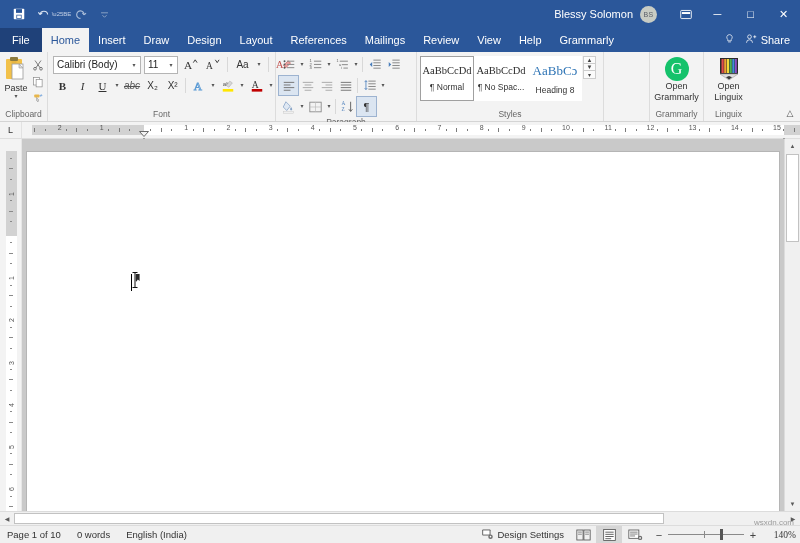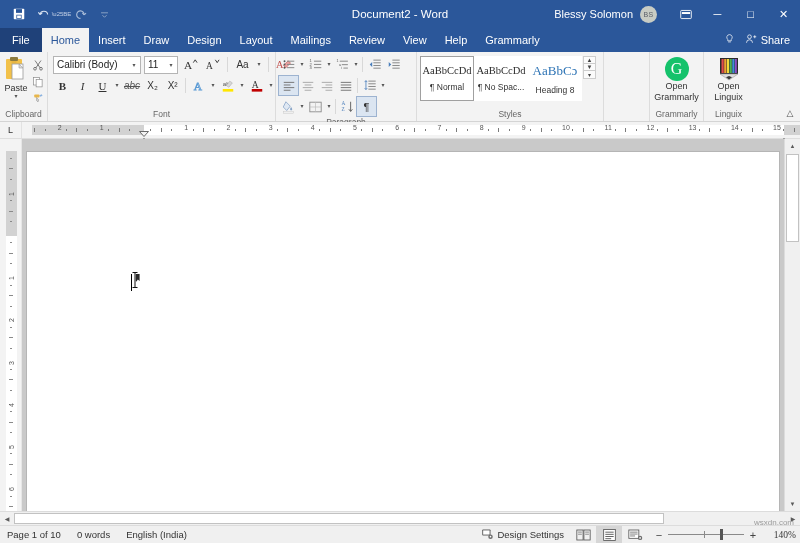--- a/index.html
+++ b/index.html
@@ -274,21 +274,20 @@
           </svg>
       </div>
       <div class="qat-btn">
         <svg width="11" height="11" viewBox="0 0 16 16">
             <rect x="3" y="5" width="10" height="1.2" fill="#9db0cc"></rect>
             <path d="M5 9 l3 3 l3 -3" stroke="#9db0cc" stroke-width="1.2" fill="none"></path>
           </svg>
       </div>
     </div>
 
-    <div class="title-center">Document2  -  Word</div>
 
     <div class="title-right">
       <span class="user-name">Blessy Solomon</span>
       <span class="avatar">BS</span>
       <div class="ribbon-opts">
         <svg width="14" height="13" viewBox="0 0 16 16">
             <rect x="1.5" y="3" width="13" height="10" rx="1" stroke="#ffffff" stroke-width="1.1" fill="none"></rect>
             <rect x="3" y="5" width="10" height="2.4" fill="#ffffff"></rect>
           </svg>
       </div>
@@ -298,20 +297,21 @@
     </div>
   </div>
 
   <div class="tabbar">
     <div class="tab file">File</div>
     <div class="tab active">Home</div>
     <div class="tab">Insert</div>
     <div class="tab">Draw</div>
     <div class="tab">Design</div>
     <div class="tab">Layout</div>
+    <div class="tab">References</div>
     <div class="tab">Mailings</div>
     <div class="tab">Review</div>
     <div class="tab">View</div>
     <div class="tab">Help</div>
     <div class="tab">Grammarly</div>
 
     <div class="tabbar-right">
       <div class="tellme">
         <span>
           <svg width="11" height="12" viewBox="0 0 16 16">

